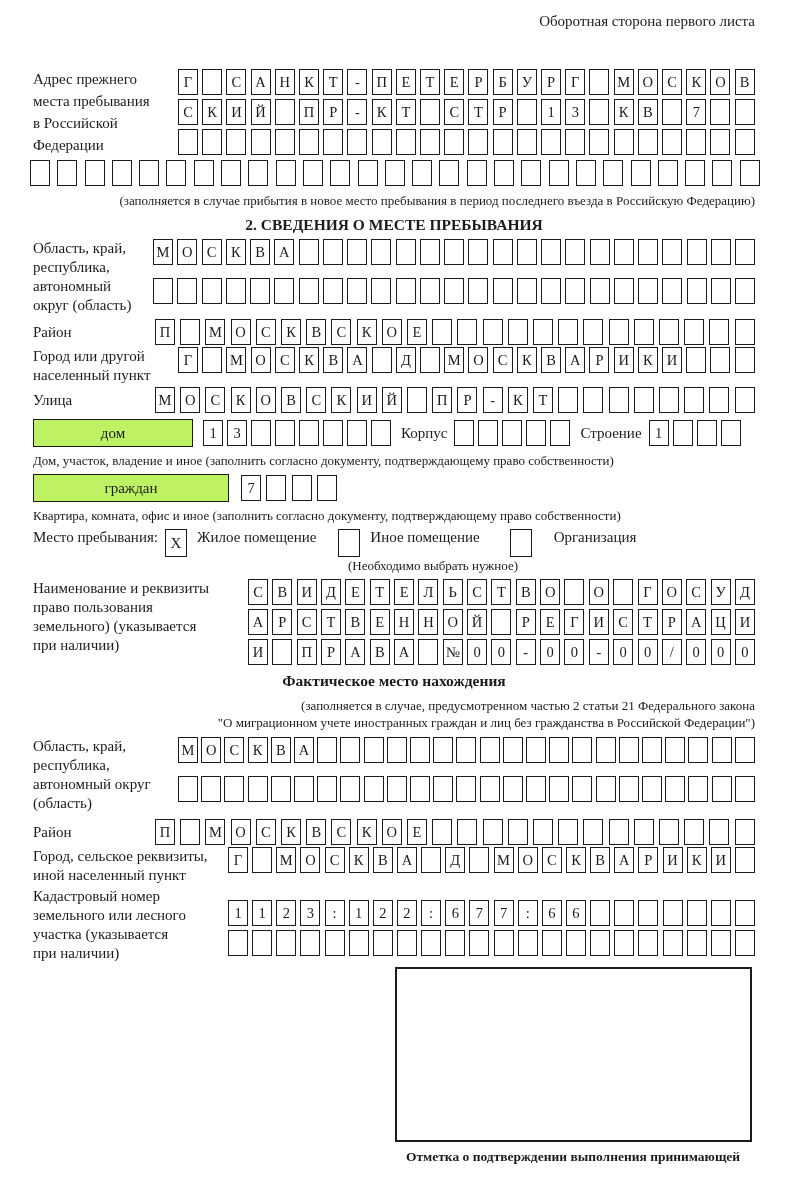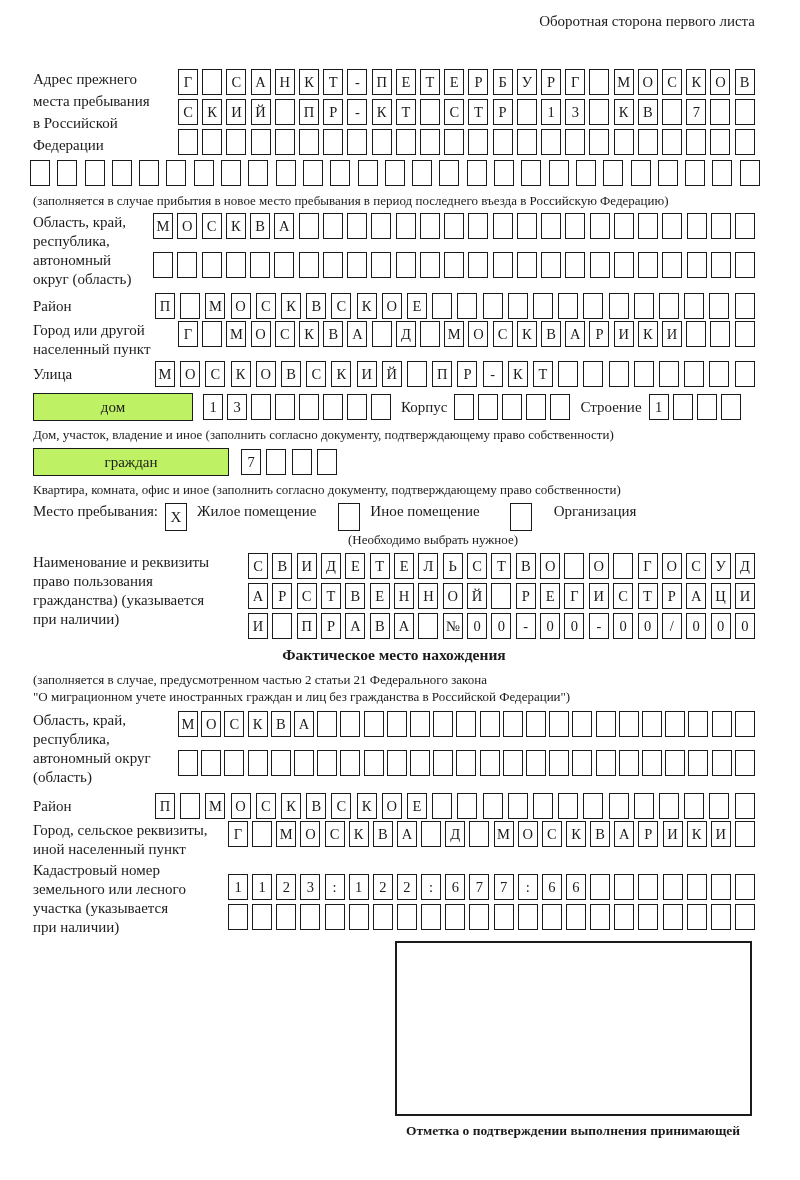--- a/index.html
+++ b/index.html
@@ -22,21 +22,21 @@
   .gflex { flex:1 1 auto; }
   .cell {
     width:20px; height:26px; border:1.5px solid #1b1b1b; box-sizing:border-box;
     display:flex; align-items:center; justify-content:center;
     font-size:14.5px; background:#fff; flex:0 0 auto;
   }
   .rowgap4 > .grid + .grid { margin-top:4px; }
   .rowgap13 > .grid + .grid { margin-top:13px; }
   .fullrow { width:730px; margin-left:-3px; margin-top:4px; }
   .note { font-size:13px; line-height:17px; }
-  .center { text-align:left; }
+  .center { text-align:right; }
   .stitle { text-align:center; font-weight:bold; font-size:15.5px; line-height:20px; }
   .widebox {
     border:1.5px solid #1b1b1b; height:28px; box-sizing:border-box;
     display:flex; align-items:center; justify-content:center; font-size:15px; background:#bef264;
   }
   .dom-box { width:160px; } .apt-box { width:196px; }
   .seg-label { font-size:15px; line-height:28px; flex:0 0 auto; }
   .g8 { width:188px; } .g5 { width:116px; } .g4 { width:92px; } .g4a { width:96px; }
   .segrow { display:flex; align-items:center; }
   .segrow .grid { align-self:center; }
@@ -174,20 +174,21 @@
       <div class="cell"></div>
       <div class="cell"></div>
       <div class="cell"></div>
       <div class="cell"></div>
       <div class="cell"></div>
       <div class="cell"></div>
       <div class="cell"></div>
     </div>
   <div class="note center mt6">(заполняется в случае прибытия в новое место пребывания в период последнего въезда в Российскую Федерацию)</div>
 
+  <div class="stitle mt6">2. СВЕДЕНИЯ О МЕСТЕ ПРЕБЫВАНИЯ</div>
 
   <div class="frow mt4">
     <div class="lbl w120">
       <span class="ln">Область, край,</span>
       <span class="ln">республика,</span>
       <span class="ln">автономный</span>
       <span class="ln">округ (область)</span>
     </div>
     <div class="gcol rowgap13">
       <div class="grid">
@@ -389,21 +390,21 @@
     <span class="opt m10">Иное помещение</span>
     <span class="chk m30"></span>
     <span class="opt m22">Организация</span>
   </div>
   <div class="note stay-note">(Необходимо выбрать нужное)</div>
 
   <div class="frow mt5">
     <div class="lbl w215">
       <span class="ln">Наименование и реквизиты</span>
       <span class="ln">право пользования</span>
-      <span class="ln">гражданства) (указывается</span>
+      <span class="ln">земельного) (указывается</span>
       <span class="ln">при наличии)</span>
     </div>
     <div class="gcol rowgap4">
       <div class="grid">
           <div class="cell">С</div>
           <div class="cell">В</div>
           <div class="cell">И</div>
           <div class="cell">Д</div>
           <div class="cell">Е</div>
           <div class="cell">Т</div>

